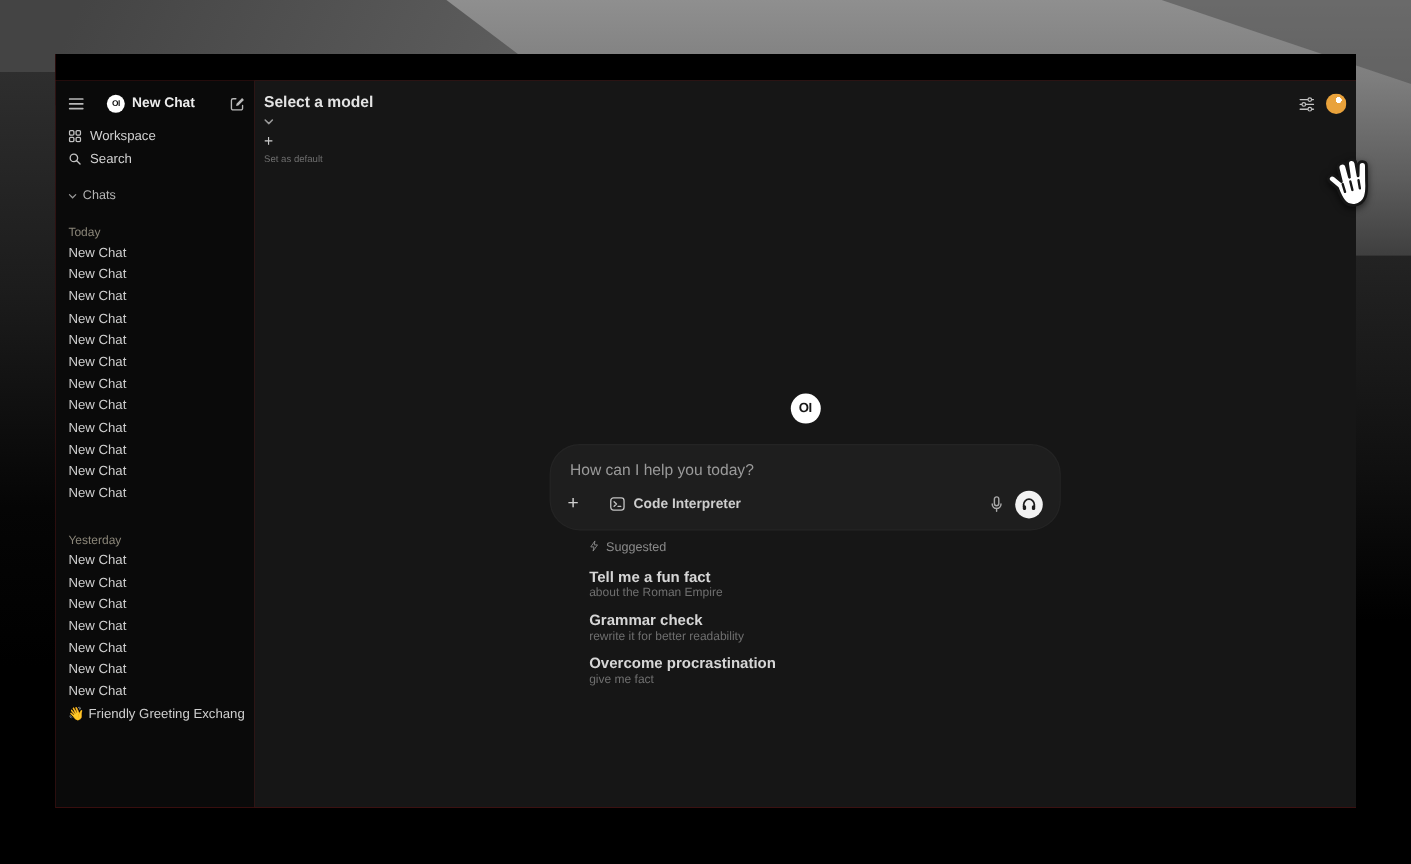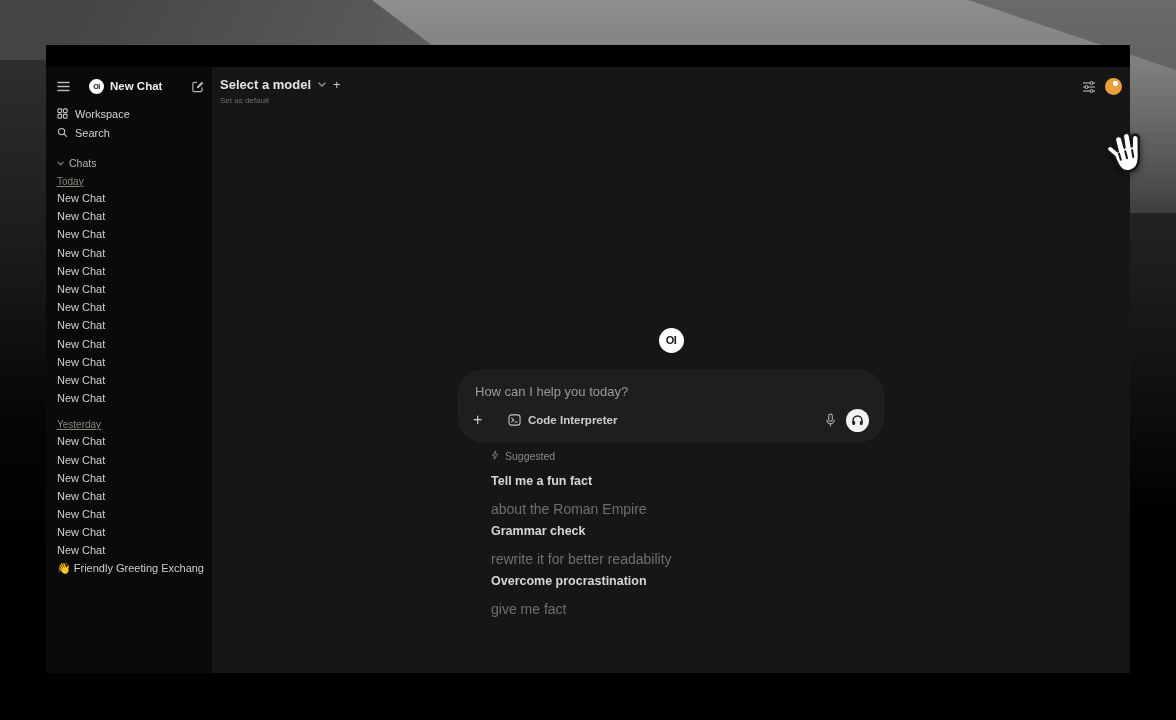--- a/index.html
+++ b/index.html
@@ -28,31 +28,31 @@
   
   .sidebar{width:147px;flex:0 0 auto;background:#0a0a0a;padding:10px 8px 0 11px;
     display:flex;flex-direction:column;overflow:hidden;font-size:11px;}
   .sb-header{display:flex;align-items:center;height:18px;margin-bottom:9px;}
   .sb-logo{width:15px;height:15px;border-radius:50%;background:#fff;color:#111;font-weight:bold;
     font-size:7px;display:flex;align-items:center;justify-content:center;margin:0 6px 0 19px;letter-spacing:-.5px;}
   .sb-title{font-weight:bold;font-size:11.5px;color:#ececec;flex:1;}
   .icon-btn{display:flex;align-items:center;justify-content:center;cursor:pointer;}
   .sb-row{display:flex;align-items:center;gap:7px;height:19px;color:#d2d2d2;font-size:11px;cursor:pointer;}
   .sb-chats{display:flex;align-items:center;gap:5px;height:16px;margin-top:13px;color:#b5b5b5;font-size:10.5px;cursor:pointer;}
-  .sb-section-label{color:#8b8679;font-size:10px;height:16px;display:flex;align-items:center;margin-top:2px;text-decoration:underline;}
+  .sb-section-label{color:#8b8679;font-size:10px;height:16px;display:flex;align-items:center;margin-top:15px;}
   .chat-item{height:18.2px;display:flex;align-items:center;color:#cfcfcf;font-size:11px;cursor:pointer;
     white-space:nowrap;overflow:hidden;}
   .sb-gap{height:7px;}
 
   
   .main{flex:1;position:relative;background:#161616;min-width:0;}
   .main-header{position:absolute;left:0;right:0;top:0;height:46px;padding:10px 8px 0 8px;
     display:flex;align-items:flex-start;justify-content:space-between;}
   .model-wrap{display:flex;flex-direction:column;}
-  .model-row{display:flex;align-items:center;gap:7px;}
+  .model-row{display:flex;align-items:flex-start;gap:7px;flex-direction:column;}
   .model-label{font-size:13px;font-weight:bold;color:#e3e3e3;cursor:pointer;}
   .model-add{color:#c9c9c9;font-size:13px;cursor:pointer;line-height:1;}
   .set-default{font-size:8px;color:#6e6e6e;margin-top:4px;cursor:pointer;}
   .hdr-right{display:flex;align-items:center;gap:9px;margin-top:1px;}
   .avatar{width:17px;height:17px;border-radius:50%;cursor:pointer;
     background:radial-gradient(circle at 62% 32%, #ffffff 0 2.4px, rgba(255,255,255,0) 2.6px),#e9a23b;}
 
   
   .center-stack{position:absolute;left:50%;transform:translateX(-50%);top:258px;width:424px;}
   .greeting{display:flex;align-items:center;justify-content:center;gap:10px;height:30px;}
@@ -71,21 +71,21 @@
   .ci-label{font-size:11.5px;font-weight:bold;color:#cdcdcd;}
   .composer-spacer{flex:1;}
   .mic-btn{margin-right:10px;cursor:pointer;display:flex;align-items:center;}
   .call-btn{width:23px;height:23px;border-radius:50%;background:#f2f2f2;display:flex;align-items:center;
     justify-content:center;cursor:pointer;}
 
   .suggested{margin-top:9px;padding-left:32px;}
   .suggested-header{display:flex;align-items:flex-start;gap:6px;height:14px;color:#8a8a8a;font-size:10.5px;margin-bottom:10px;}
   .sg-item{margin-bottom:9px;cursor:pointer;}
   .sg-title{font-size:12.5px;font-weight:bold;color:#d6d6d6;line-height:14px;}
-  .sg-sub{font-size:14px;color:#6f6f6f;line-height:12px;margin-top:15px;}
+  .sg-sub{font-size:10px;color:#6f6f6f;line-height:12px;margin-top:1px;}
 
   
   .cursor{position:absolute;left:1100px;top:124px;pointer-events:none;filter:drop-shadow(0 2px 3px rgba(0,0,0,.6));}
 
   svg{display:block;}
 </style>
 </head>
 <body>
 
 <div class="stage">

